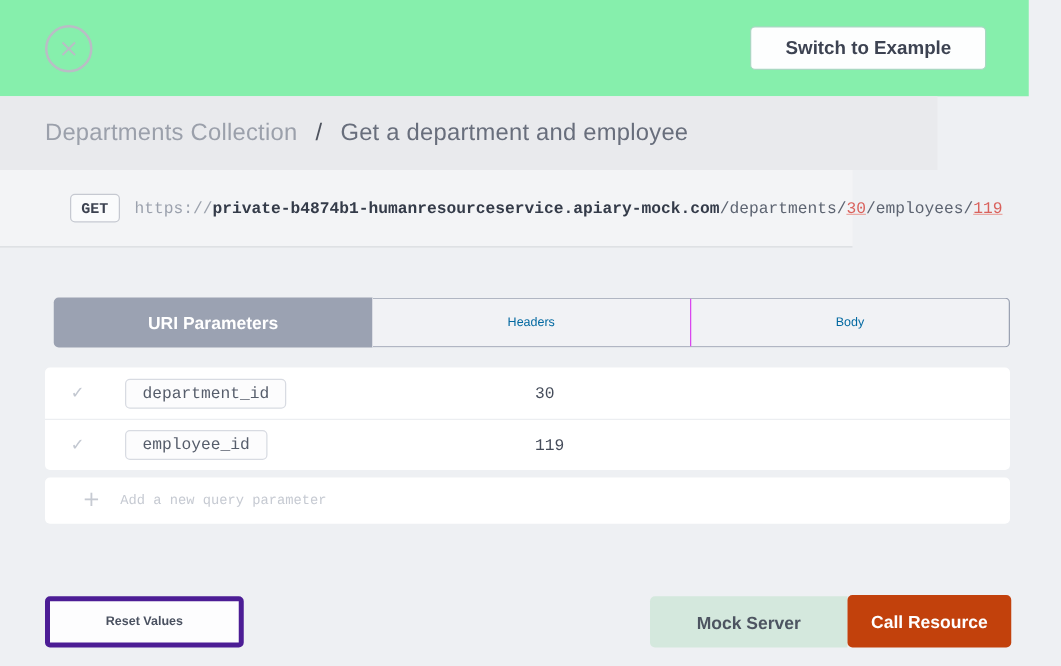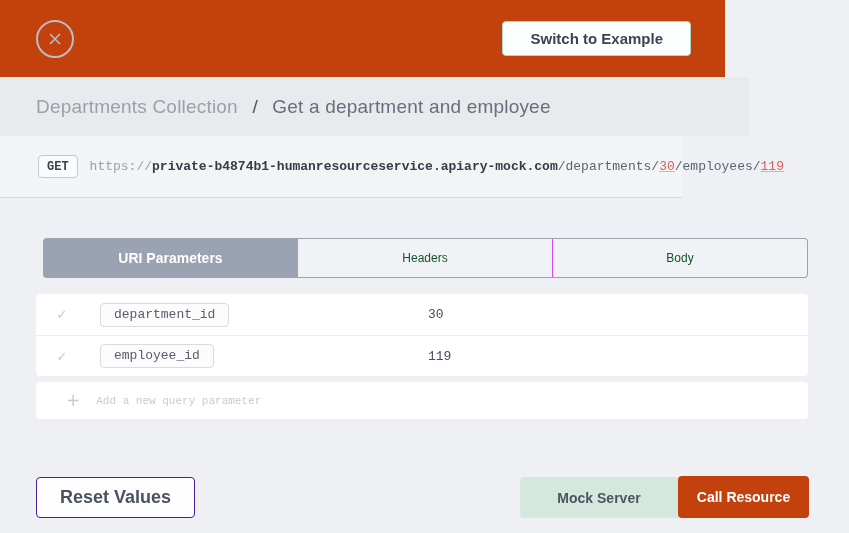--- a/index.html
+++ b/index.html
@@ -6,22 +6,22 @@
   html, body { width: 849px; height: 533px; }
   body {
     font-family: "Liberation Sans", sans-serif;
     background: #eef0f3;
     position: relative;
     overflow: hidden;
     width: 849px; height: 533px;
   }
   
   .topbar {
-    position: absolute; left: 0; top: 0; width: 725px; height: 77px;
-    background: #c2410c;
+    position: absolute; left: 0; top: 0; width: 823px; height: 77px;
+    background: #86efac;
   }
   .close-btn {
     position: absolute; left: 36px; top: 20px;
     width: 38px; height: 38px; border-radius: 50%;
     border: 2px solid #b9bdc5; background: transparent;
     display: flex; align-items: center; justify-content: center;
     cursor: pointer;
   }
   .close-btn svg { display: block; }
   .switch-btn {
@@ -40,21 +40,21 @@
     display: flex; align-items: center; padding-left: 36px;
   }
   .breadcrumb { font-size: 19px; font-weight: 400; letter-spacing: .2px; }
   .crumb-collection { color: #9ba0ab; }
   .crumb-sep { color: #4e535e; margin: 0 9px; }
   .crumb-action { color: #686e7c; }
   
   .url-band {
     position: absolute; left: 0; top: 136px; width: 682px; height: 62px;
     background: #f3f4f6; border-bottom: 1px solid #d8dade;
-    display: flex; align-items: center; padding-left: 38px; text-align: center;
+    display: flex; align-items: center; padding-left: 56px; text-align: center;
   }
   .method-badge {
     display: inline-block; padding: 4px 8px 3px;
     border: 1px solid #c6c9d1; border-radius: 4px; background: #fafbfc;
     font-family: "Liberation Mono", "DejaVu Sans Mono", monospace;
     font-size: 12px; font-weight: 700; color: #3c4250;
   }
   .url-text {
     margin-left: 12px;
     font-family: "Liberation Mono", "DejaVu Sans Mono", monospace;
@@ -82,21 +82,21 @@
     cursor: pointer;
   }
   .tab-group {
     flex: 1; display: flex;
     border: 1px solid #9ba2b2; border-left: none;
     border-radius: 0 4px 4px 0;
     background: #f1f2f5;
   }
   .tab-inactive {
     flex: 1; display: flex; align-items: center; justify-content: center;
-    color: #14532d; font-size: 12px; cursor: pointer;
+    color: #0369a1; font-size: 10px; cursor: pointer;
   }
   .tab-inactive + .tab-inactive { border-left: 1px solid #d946ef; }
   
   .params-card {
     position: absolute; left: 36px; top: 294px; width: 772px;
     background: #ffffff; border-radius: 4px;
   }
   .param-row {
     height: 41px; display: flex; align-items: center; position: relative;
     padding-left: 18px;
@@ -135,23 +135,23 @@
   }
   .add-label {
     margin-left: 16px;
     font-family: "Liberation Mono", "DejaVu Sans Mono", monospace;
     font-size: 11px; color: #c6cad2;
   }
   
   .reset-btn {
     position: absolute; left: 36px; top: 477px;
     width: 159px; height: 41px;
-    background: #fdfdfe; border: 1px solid #4c1d95; border-radius: 4px;
-    font-family: "Liberation Sans", sans-serif;
-    font-size: 18px; font-weight: 700; color: #4a5160;
+    background: #fdfdfe; border: 4px solid #4c1d95; border-radius: 4px;
+    font-family: "Liberation Sans", sans-serif;
+    font-size: 10px; font-weight: 700; color: #4a5160;
     cursor: pointer;
   }
   .mock-btn {
     position: absolute; left: 520px; top: 477px;
     width: 158px; height: 41px;
     background: #d4e8dd; border: none; border-radius: 4px 0 0 4px;
     font-family: "Liberation Sans", sans-serif;
     font-size: 14px; font-weight: 700; color: #4d5461;
     cursor: pointer;
   }

